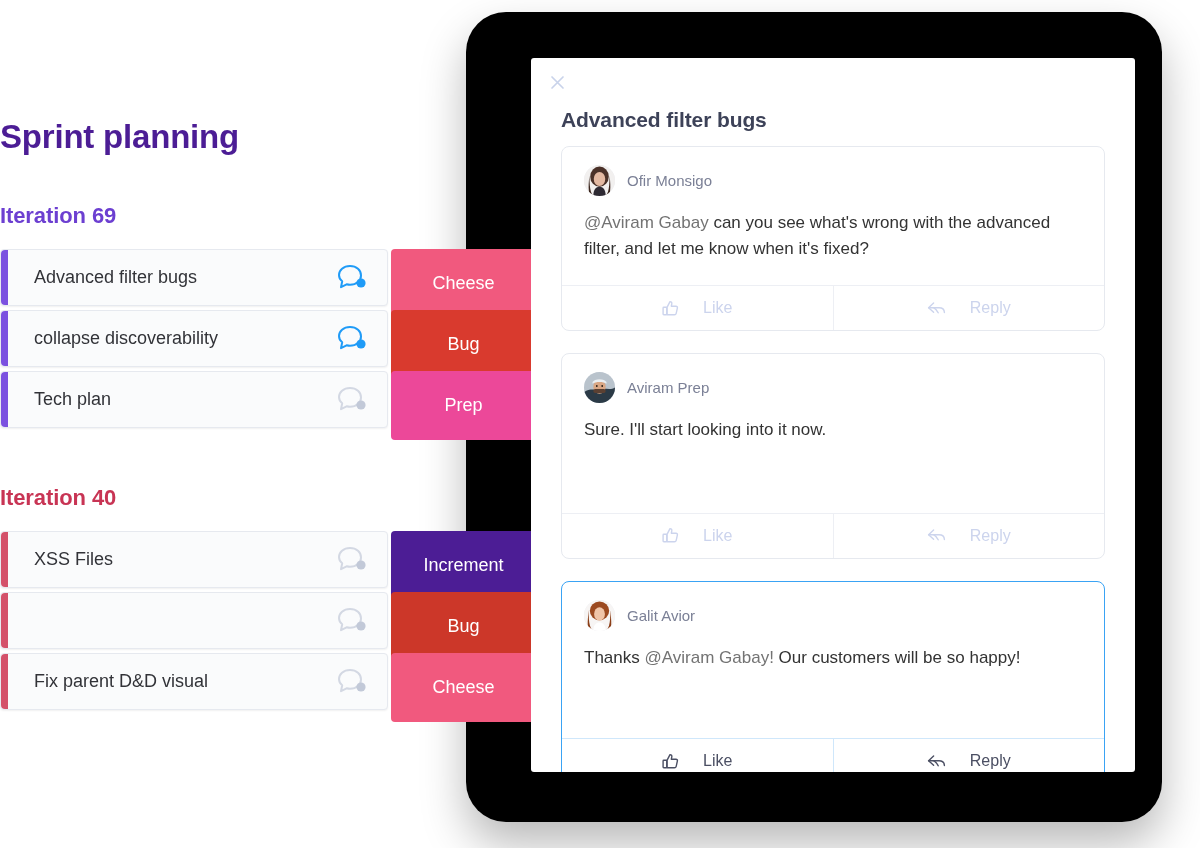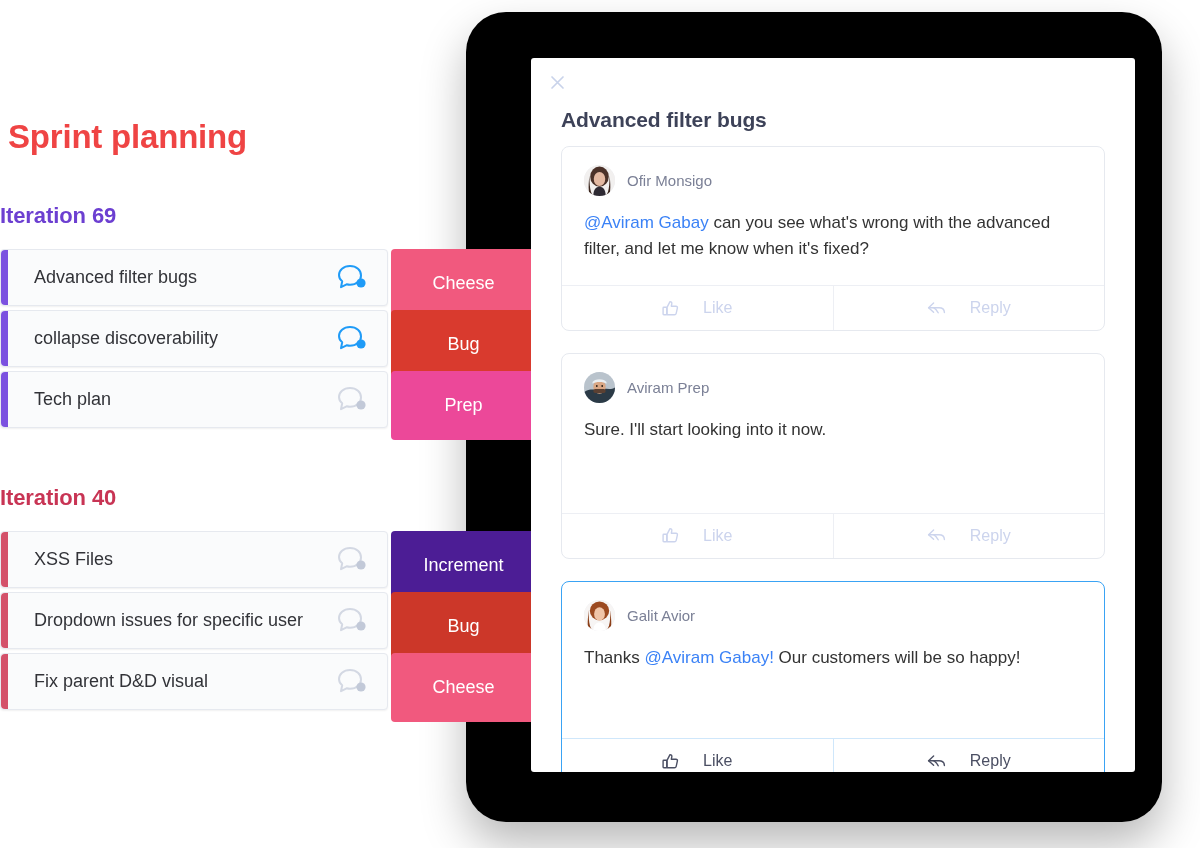--- a/index.html
+++ b/index.html
@@ -24,24 +24,23 @@
     width: 560px;
     height: 848px;
   }
 
   #board-title {
     position: absolute;
     left: 0;
     top: 120px;
     font-size: 33px;
     font-weight: 700;
-    color: #ef4444;
+    color: #4c1d95;
     letter-spacing: -0.2px;
     line-height: 1;
-    padding-left: 8px;
   }
 
   .group { position: absolute; left: 0; width: 560px; }
   #group-0 { top: 205px; }
   #group-1 { top: 487px; }
 
   .group-title {
     font-size: 22px;
     font-weight: 700;
     line-height: 1;
@@ -195,21 +194,21 @@
     font-size: 15px;
     color: #7b8096;
   }
 
   .comment-body {
     padding: 14px 22px 0 22px;
     font-size: 17px;
     line-height: 1.5;
     color: #333333;
   }
-  .comment-body .mention { color: #3b82f6; }
+  .comment-body .mention { color: #737373; }
 
   .comment-spacer { height: 20px; }
 
   .comment-actions {
     display: flex;
     border-top: 1px solid #edeff4;
     margin-top: 18px;
   }
   .comment-card.highlighted .comment-actions { border-top-color: #cfe7fb; }
 
@@ -290,21 +289,20 @@
           <div class="bubble-icon"><svg viewBox="0 0 30 28" width="30" height="28" aria-hidden="true">
               <path d="M13 2 C6.4 2 2 6.2 2 11 C2 13.5 3.2 15.7 5.2 17.2 L4 23.2 L9.6 20.3 C10.7 20.6 11.8 20.8 13 20.8 C19.6 20.8 24 16.6 24 11.4 C24 6.2 19.6 2 13 2 Z" fill="none" stroke="#d3d8e3" stroke-width="2" stroke-linejoin="round"></path>
               <circle cx="24" cy="19" r="4.6" fill="#c2c9d8"></circle>
             </svg></div>
         </div>
         <div class="tag" style="background: #4c1d95;">Increment</div>
       </div>
       <div class="task-row">
         <div class="task-card">
           <div class="task-stripe" style="background: rgb(212, 81, 106);"></div>
-          <div class="task-name">Dropdown issues for specific user</div>
           <div class="bubble-icon"><svg viewBox="0 0 30 28" width="30" height="28" aria-hidden="true">
               <path d="M13 2 C6.4 2 2 6.2 2 11 C2 13.5 3.2 15.7 5.2 17.2 L4 23.2 L9.6 20.3 C10.7 20.6 11.8 20.8 13 20.8 C19.6 20.8 24 16.6 24 11.4 C24 6.2 19.6 2 13 2 Z" fill="none" stroke="#d3d8e3" stroke-width="2" stroke-linejoin="round"></path>
               <circle cx="24" cy="19" r="4.6" fill="#c2c9d8"></circle>
             </svg></div>
         </div>
         <div class="tag" style="background: rgb(204, 55, 41);">Bug</div>
       </div>
       <div class="task-row">
         <div class="task-card">
           <div class="task-stripe" style="background: rgb(212, 81, 106);"></div>

